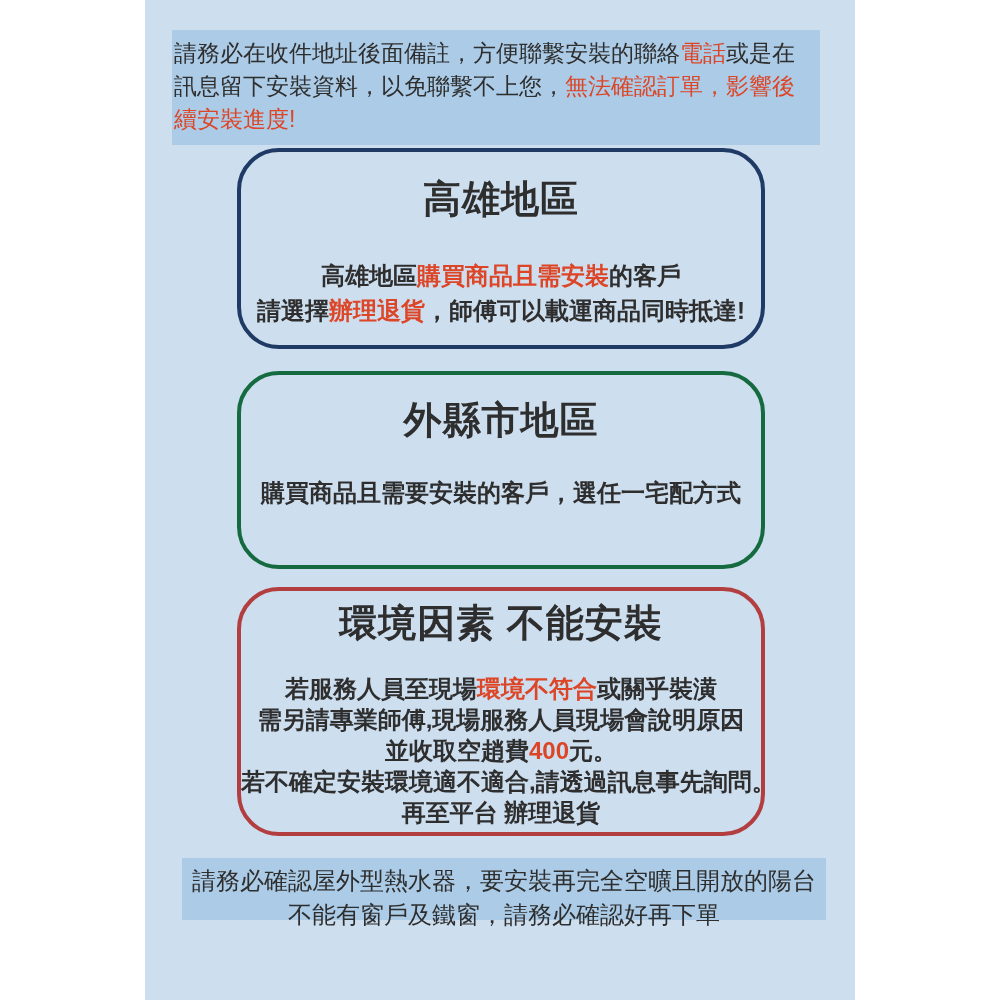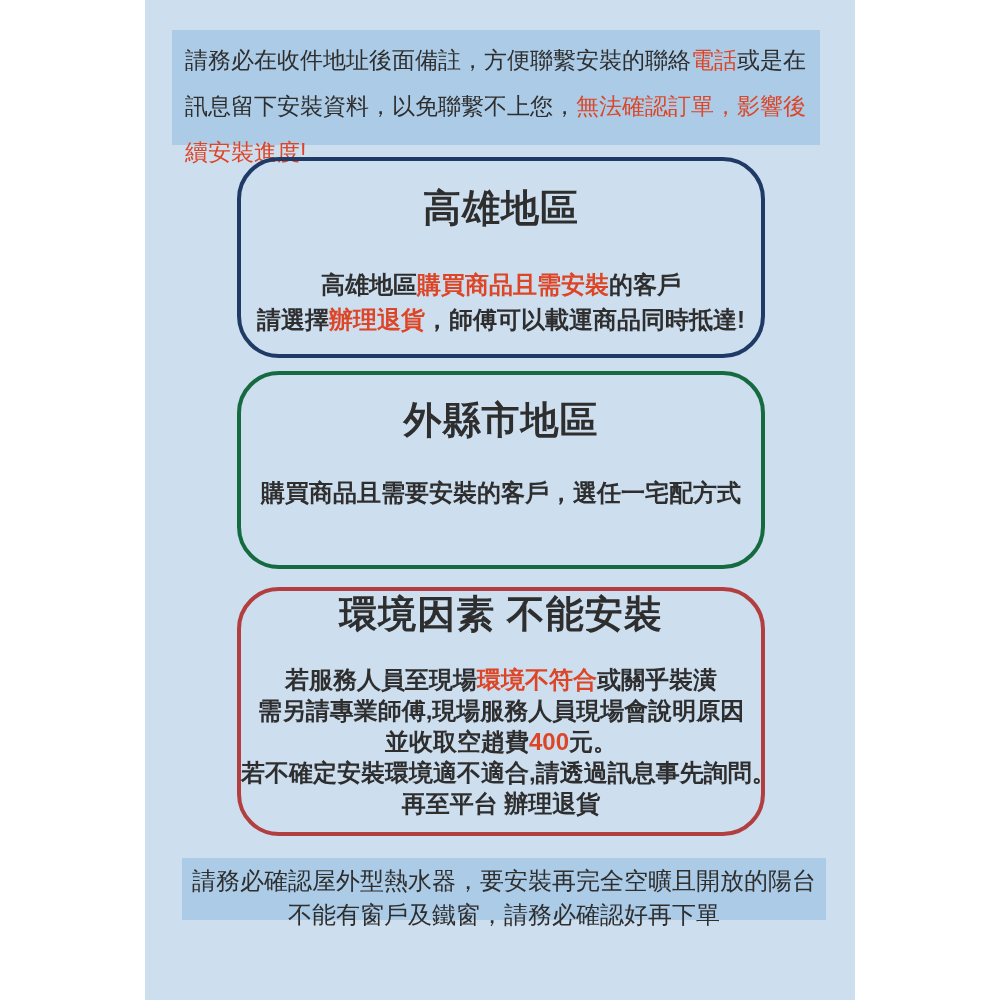--- a/index.html
+++ b/index.html
@@ -22,23 +22,23 @@
     background: var(--content-bg, #cddeef);
   }
   .panel {
     position: absolute;
     background: var(--panel-bg, #abcbe6);
     box-sizing: border-box;
   }
   .top-panel {
     left: 27px; top: 30px;
     width: 648px; height: 115px;
-    padding: 7px 12px 0 13px;
+    padding: 7px 12px 0 2px;
     font-size: 23px;
-    line-height: 46px;
+    line-height: 33px;
     letter-spacing: 0;
     text-align: left;
     font-weight: 500;
   }
   .bottom-panel {
     left: 37px; top: 858px;
     width: 644px; height: 62px;
     padding-top: 6px;
     font-size: 24px;
     line-height: 34px;
@@ -49,32 +49,32 @@
   .notice-box {
     position: absolute;
     left: 92px;
     width: 528px;
     box-sizing: border-box;
     border: 4px solid #444;
     border-radius: 42px;
     text-align: center;
     background: transparent;
   }
-  .box-1 { top: 157px; height: 201px; }
+  .box-1 { top: 148px; height: 201px; }
   .box-2 { top: 371px; height: 198px; }
   .box-3 { top: 587px; height: 249px; }
   .box-title {
     font-size: 38px;
     line-height: 46px;
     font-weight: 600;
     letter-spacing: 1px;
   }
   .box-1 .box-title { margin-top: 24px; }
   .box-2 .box-title { margin-top: 22px; }
-  .box-3 .box-title { }
+  .box-3 .box-title { margin-top: 9px; }
   .box-body {
     font-size: 24px;
     font-weight: 700;
     white-space: nowrap;
   }
   .box-1 .box-body { margin-top: 36px; line-height: 35px; }
   .box-2 .box-body { margin-top: 33px; line-height: 34px; }
   .box-3 .box-body { margin-top: 27px; line-height: 31px; }
   .red { color: var(--red-text, #dd4527); }
 </style>

